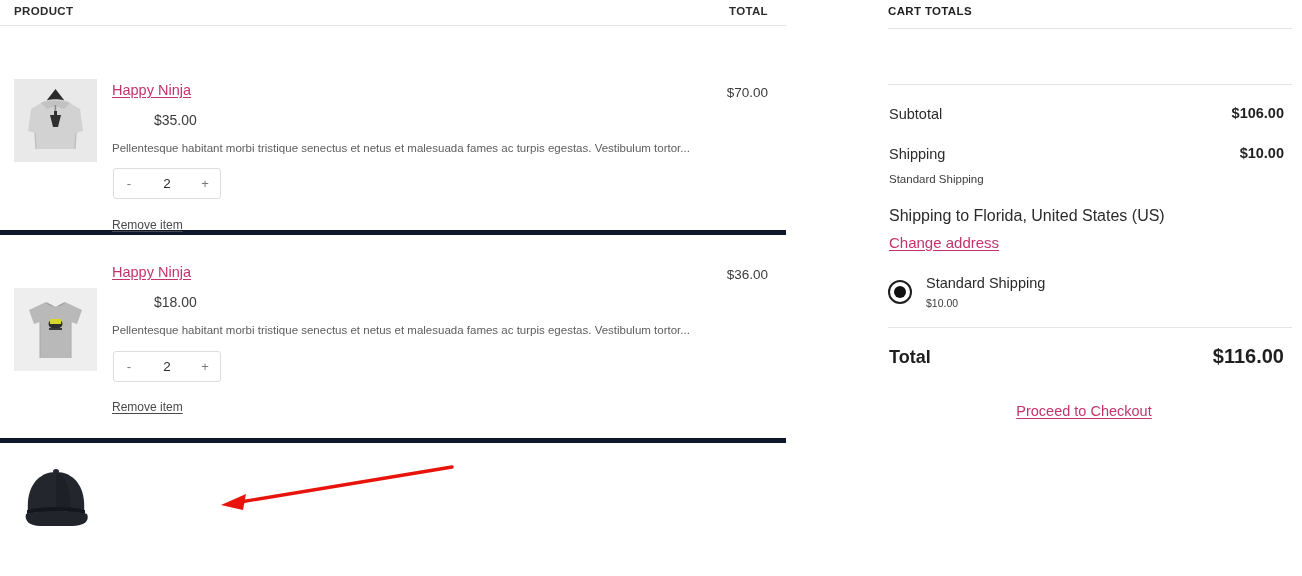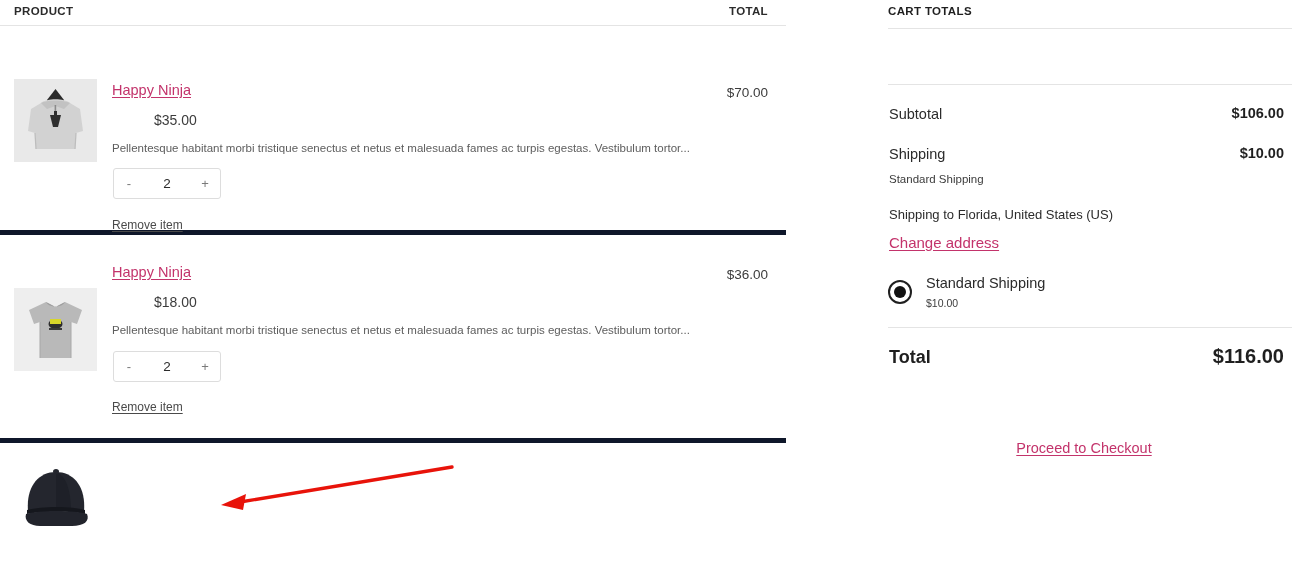--- a/index.html
+++ b/index.html
@@ -212,21 +212,21 @@
   .sub-note {
     position: absolute;
     left: 23px;
     font-size: 11.5px;
     color: #3c3c3c;
   }
   .ship-to {
     position: absolute;
     left: 23px;
     top: 207px;
-    font-size: 13px;
+    font-size: 16px;
     color: #2b2b2b;
   }
   .change-addr {
     position: absolute;
     left: 23px;
     top: 234px;
     font-size: 15px;
     color: #c3336b;
     text-decoration: underline;
     text-underline-offset: 2px;
@@ -297,21 +297,20 @@
     position: absolute;
     left: 0;
     top: 403px;
     width: 436px;
     text-align: center;
     font-size: 14.5px;
     color: #c3336b;
     text-decoration: underline;
     text-underline-offset: 2px;
     cursor: pointer;
-    margin-top: 37px;
   }
 
   
   .annot {
     position: absolute;
     left: 0; top: 0;
     width: 1302px; height: 576px;
     pointer-events: none;
   }
 </style>

